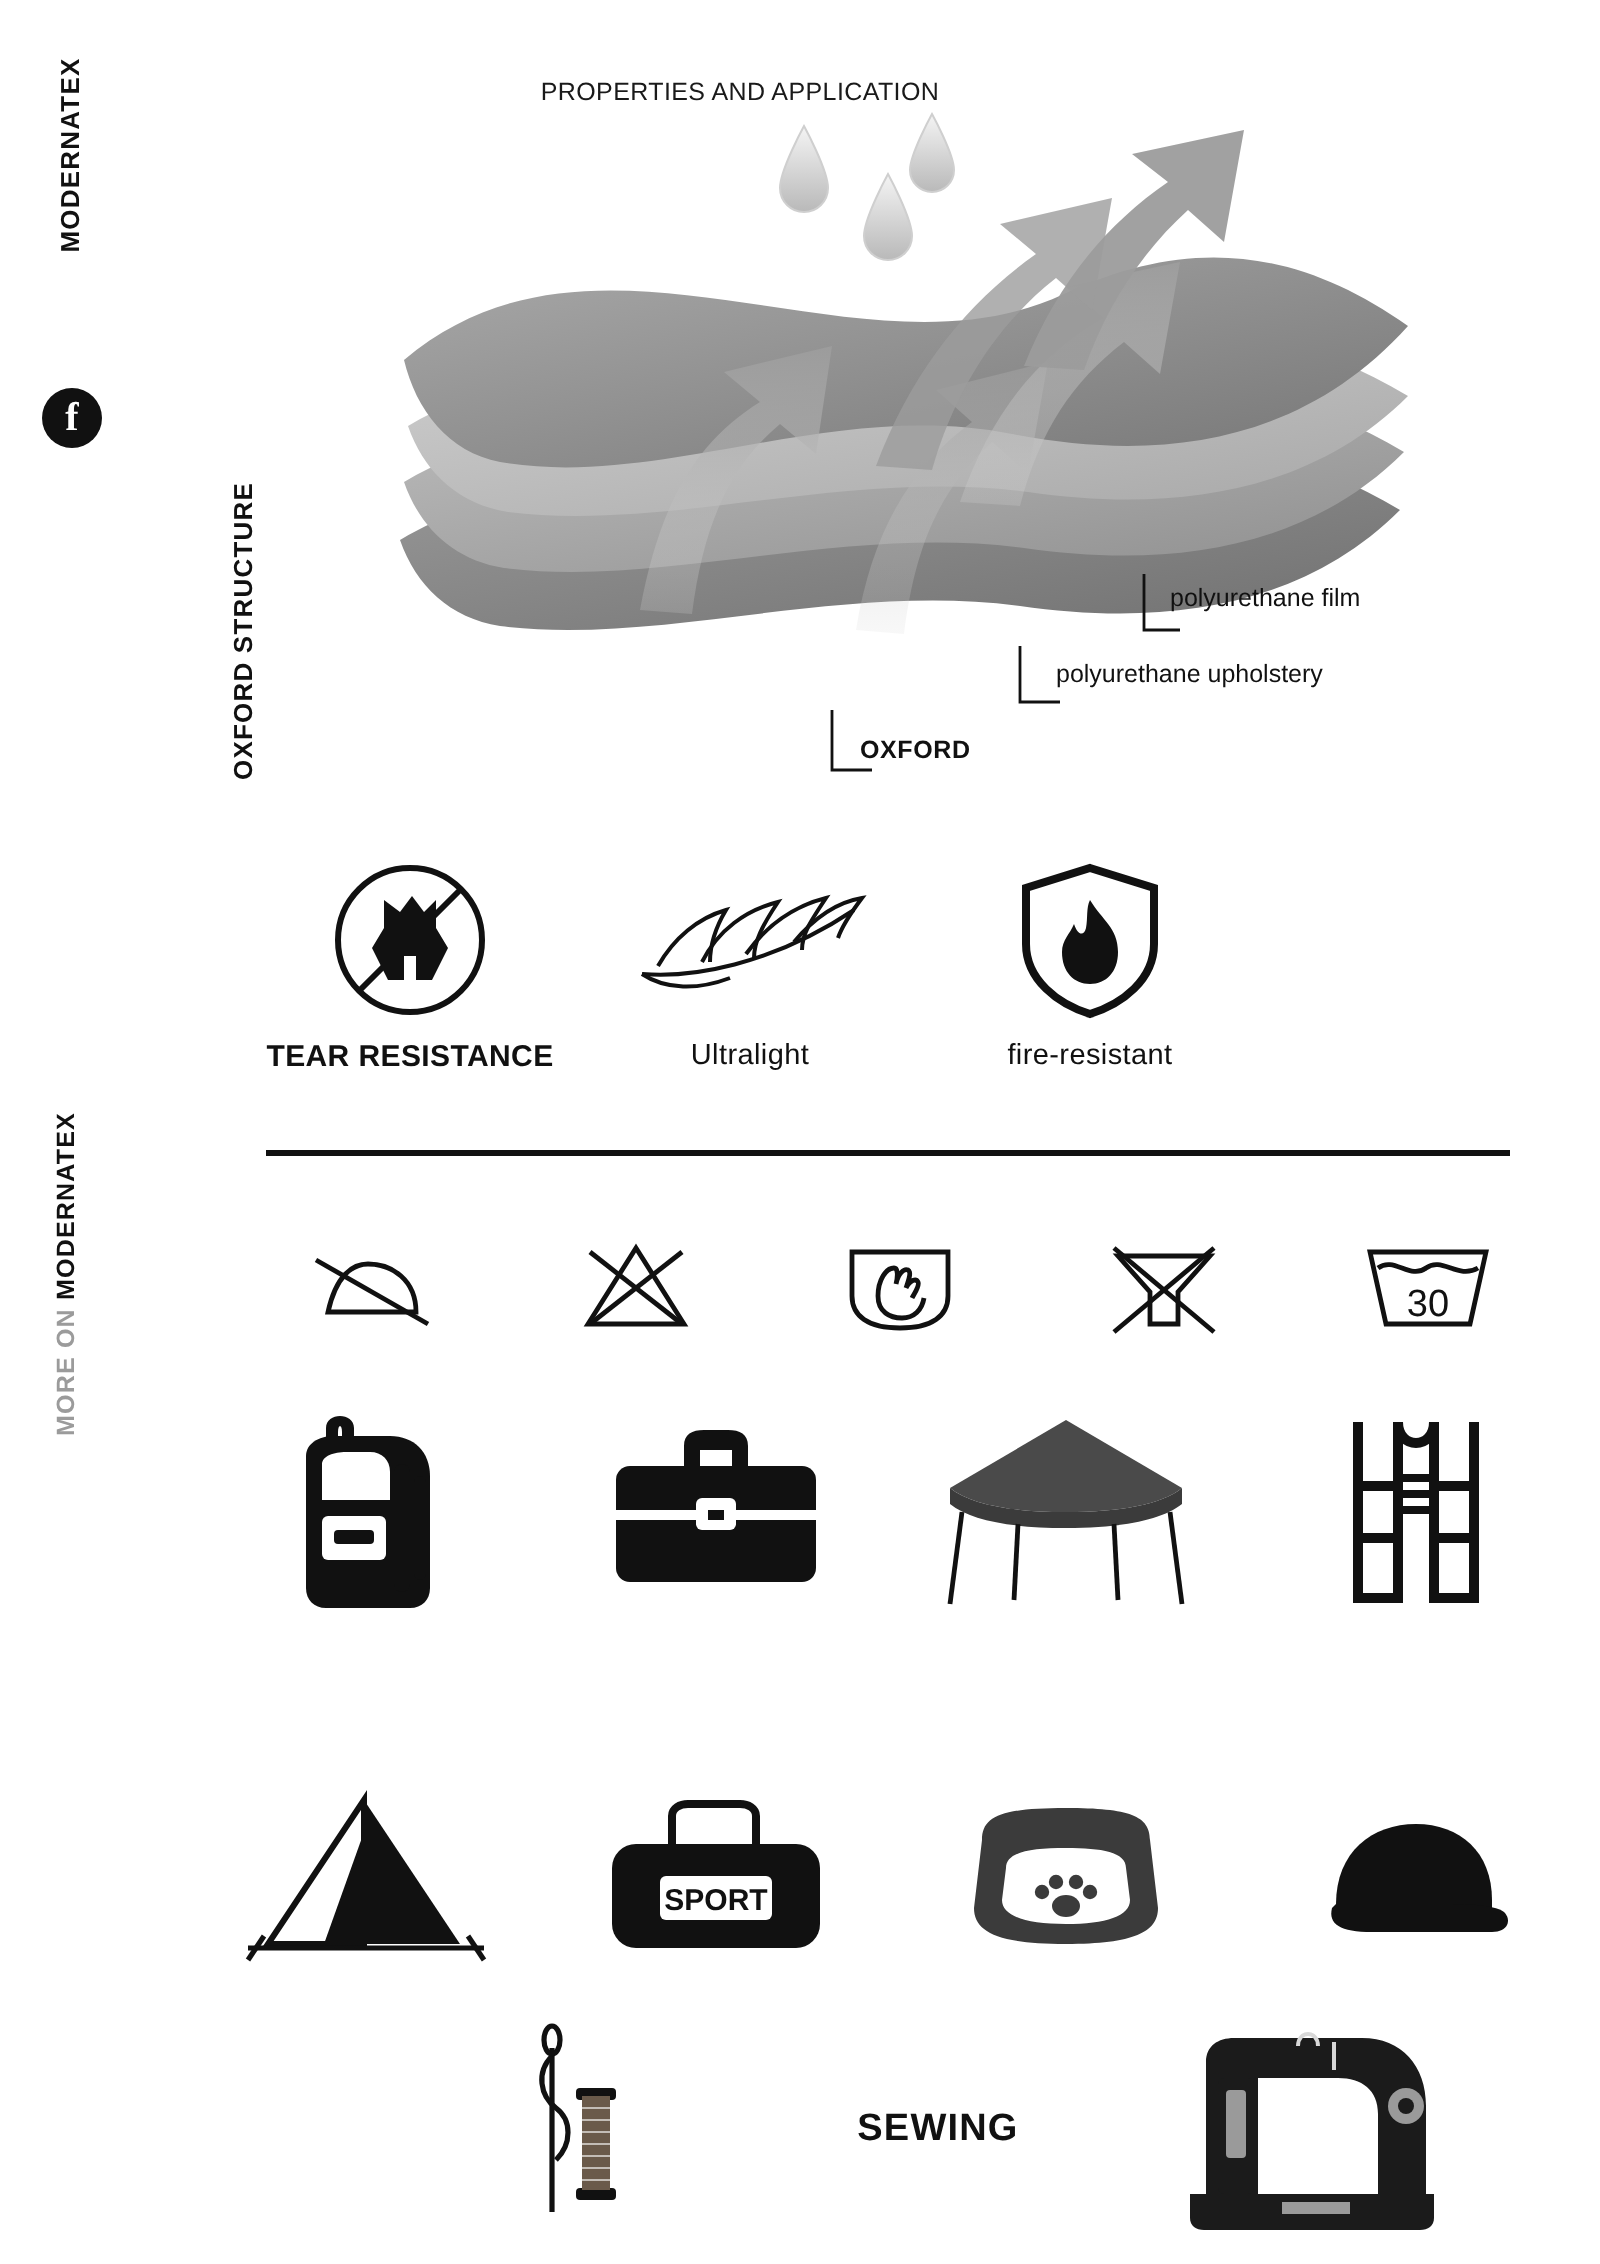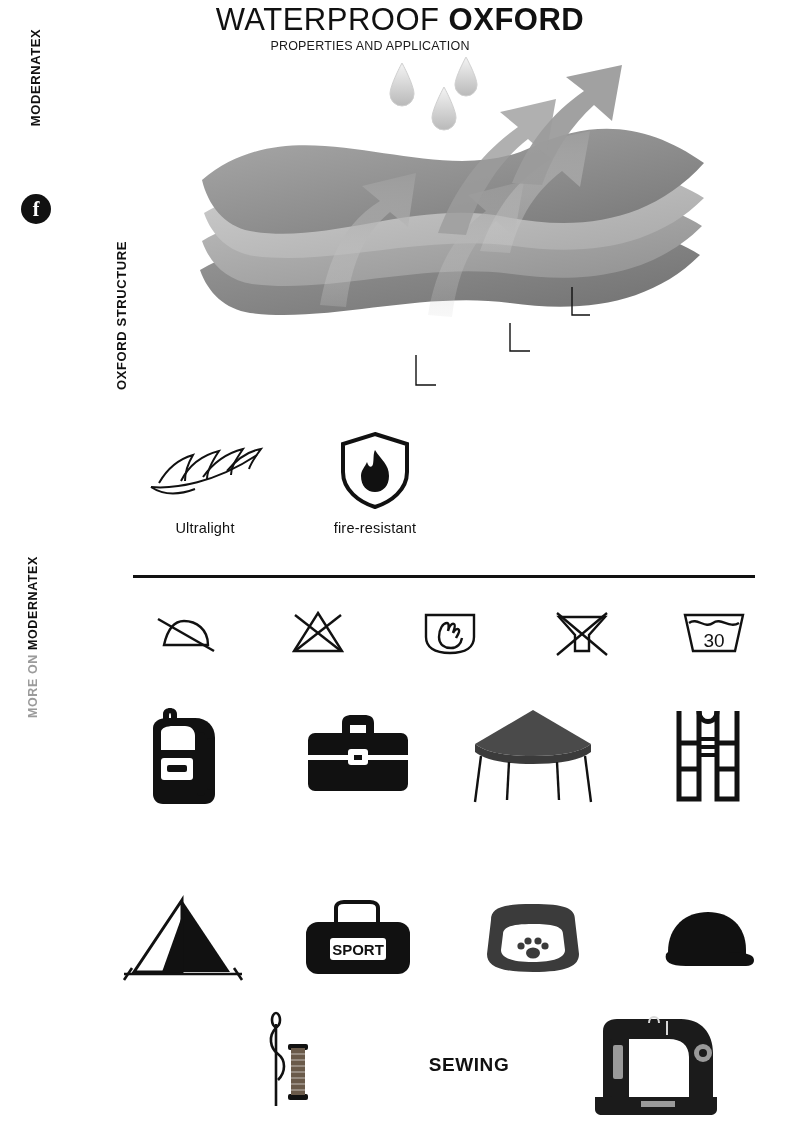--- a/index.html
+++ b/index.html
@@ -163,21 +163,21 @@
     position: absolute;
     left: 120px;
     top: 595px;
     width: 660px;
     height: 75px;
     display: flex;
   }
   .care .cell {
     width: 132px;
     display: flex;
-    align-items: center;
+    align-items: flex-end;
     justify-content: center;
   }
 
   
   .apps {
     position: absolute;
     left: 95px;
     width: 700px;
     display: flex;
   }
@@ -205,23 +205,20 @@
     font-size: 19px;
     font-weight: 700;
     letter-spacing: 0.6px;
   }
 </style>
 </head>
 <body>
 
 <div id="page">
 
-  <div class="title">
-    <span class="light">WATERPROOF </span><span class="bold">OXFORD</span>
-  </div>
   <div class="subtitle">PROPERTIES AND APPLICATION</div>
 
   <div class="brand-rail">
     <div class="brand-text">MODERNATEX</div>
     <div class="fb-badge">f</div>
   </div>
 
   <div class="rail-label rail-structure">OXFORD STRUCTURE</div>
   <div class="rail-label rail-more"><span>MORE ON </span><span class="dark">MODERNATEX</span></div>
 
@@ -280,23 +277,38 @@
       </g>
 
       <g stroke="#111" stroke-width="1.4" fill="none">
         <path d="M392,232 L392,260 L410,260"></path>
         <path d="M330,268 L330,296 L350,296"></path>
         <path d="M236,300 L236,330 L256,330"></path>
       </g>
     </svg>
   </div>
 
+  <div class="callouts">
+    <div class="callout c1">polyurethane film</div>
+    <div class="callout c2">polyurethane upholstery</div>
+    <div class="callout c3">OXFORD</div>
+  </div>
 
   <div class="props">
 
+    <div class="prop">
+      <div class="glyph">
+        <svg width="86" height="80" viewBox="0 0 86 80">
+          <circle cx="43" cy="40" r="36" fill="none" stroke="#111" stroke-width="3"></circle>
+          <path d="M30,20 L30,34 L24,44 L32,60 L40,60 L40,48 L46,48 L46,60 L54,60 L62,44 L56,34 L56,20 L50,26 L44,18 L38,26 Z" fill="#111"></path>
+          <line x1="17" y1="66" x2="69" y2="14" stroke="#111" stroke-width="3"></line>
+        </svg>
+      </div>
+      <div class="plabel caps">TEAR RESISTANCE</div>
+    </div>
 
 
     <div class="prop">
       <div class="glyph">
         <svg width="120" height="66" viewBox="0 0 120 66">
           <g fill="none" stroke="#111" stroke-width="2">
             <path d="M6,50 C30,52 70,46 112,18"></path>
             <path d="M14,46 C22,32 34,22 48,18 C42,28 40,36 40,44"></path>
             <path d="M36,44 C44,28 58,18 74,14 C66,26 62,34 62,42"></path>
             <path d="M58,40 C68,26 82,16 98,12 C90,24 86,30 86,38"></path>

